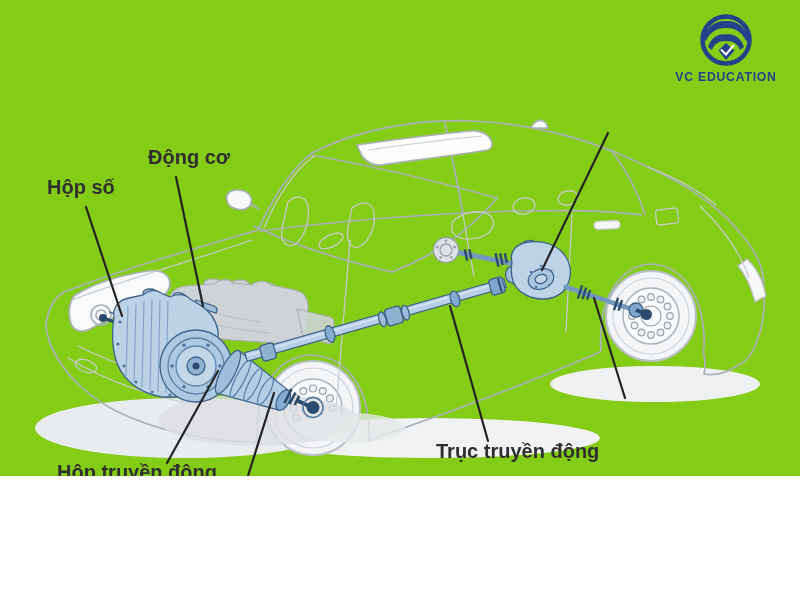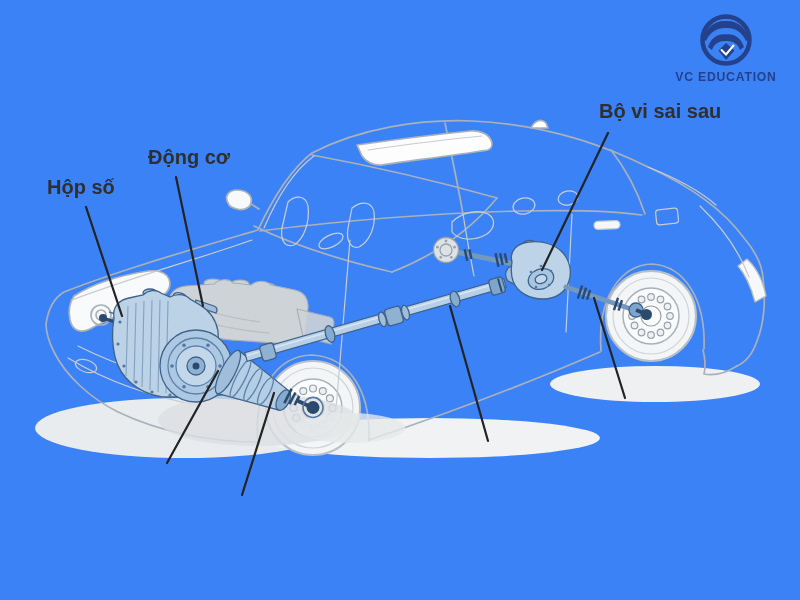--- a/index.html
+++ b/index.html
@@ -1,16 +1,16 @@
 <!DOCTYPE html>
 <html><head>
 <meta charset="utf-8">
 <style>
   html,body{margin:0;padding:0;background:#ffffff;}
-  .stage{position:relative;width:800px;height:600px;background:#3b82f6;overflow:hidden;
+  .stage{position:relative;width:800px;height:476px;background:#84cc16;overflow:hidden;
          font-family:"Liberation Sans",sans-serif;}
   .stage svg{position:absolute;left:0;top:0;}
   .label{position:absolute;font-weight:bold;font-size:20px;line-height:1.1;
          color:#2f2f2f;white-space:nowrap;letter-spacing:0px;}
   .brand-text{font-family:"Liberation Sans",sans-serif;font-weight:bold;}
 </style>
 </head>
 <body>
 
 <div class="stage">
@@ -291,14 +291,15 @@
       <path d="M723,19 L726,14.5 L729,19 Z"></path>
       <path d="M726,43 L734.5,50.5 L726,60 L718.5,50.5 Z"></path>
       <path d="M721.5,50 L726,54.5 L733.5,45.5" stroke="#ffffff" stroke-width="2" fill="none" stroke-linecap="round"></path>
     </g>
     <text class="brand-text" x="726" y="80.5" text-anchor="middle" font-size="12.2" letter-spacing="0.8" fill="#24418c">VC EDUCATION</text>
   </g>
 </svg>
 
 <div class="label" style="left:47px;top:176px">Hộp số</div>
 <div class="label" style="left:148px;top:146px">Động cơ</div>
-<div class="label" style="left:599px;top:100px">Bộ vi sai sau</div>
+<div class="label" style="left:436px;top:440px">Trục truyền động</div>
+<div class="label" style="left:57px;top:461px">Hộp truyền động</div>
 </div>
 
 </body></html>

